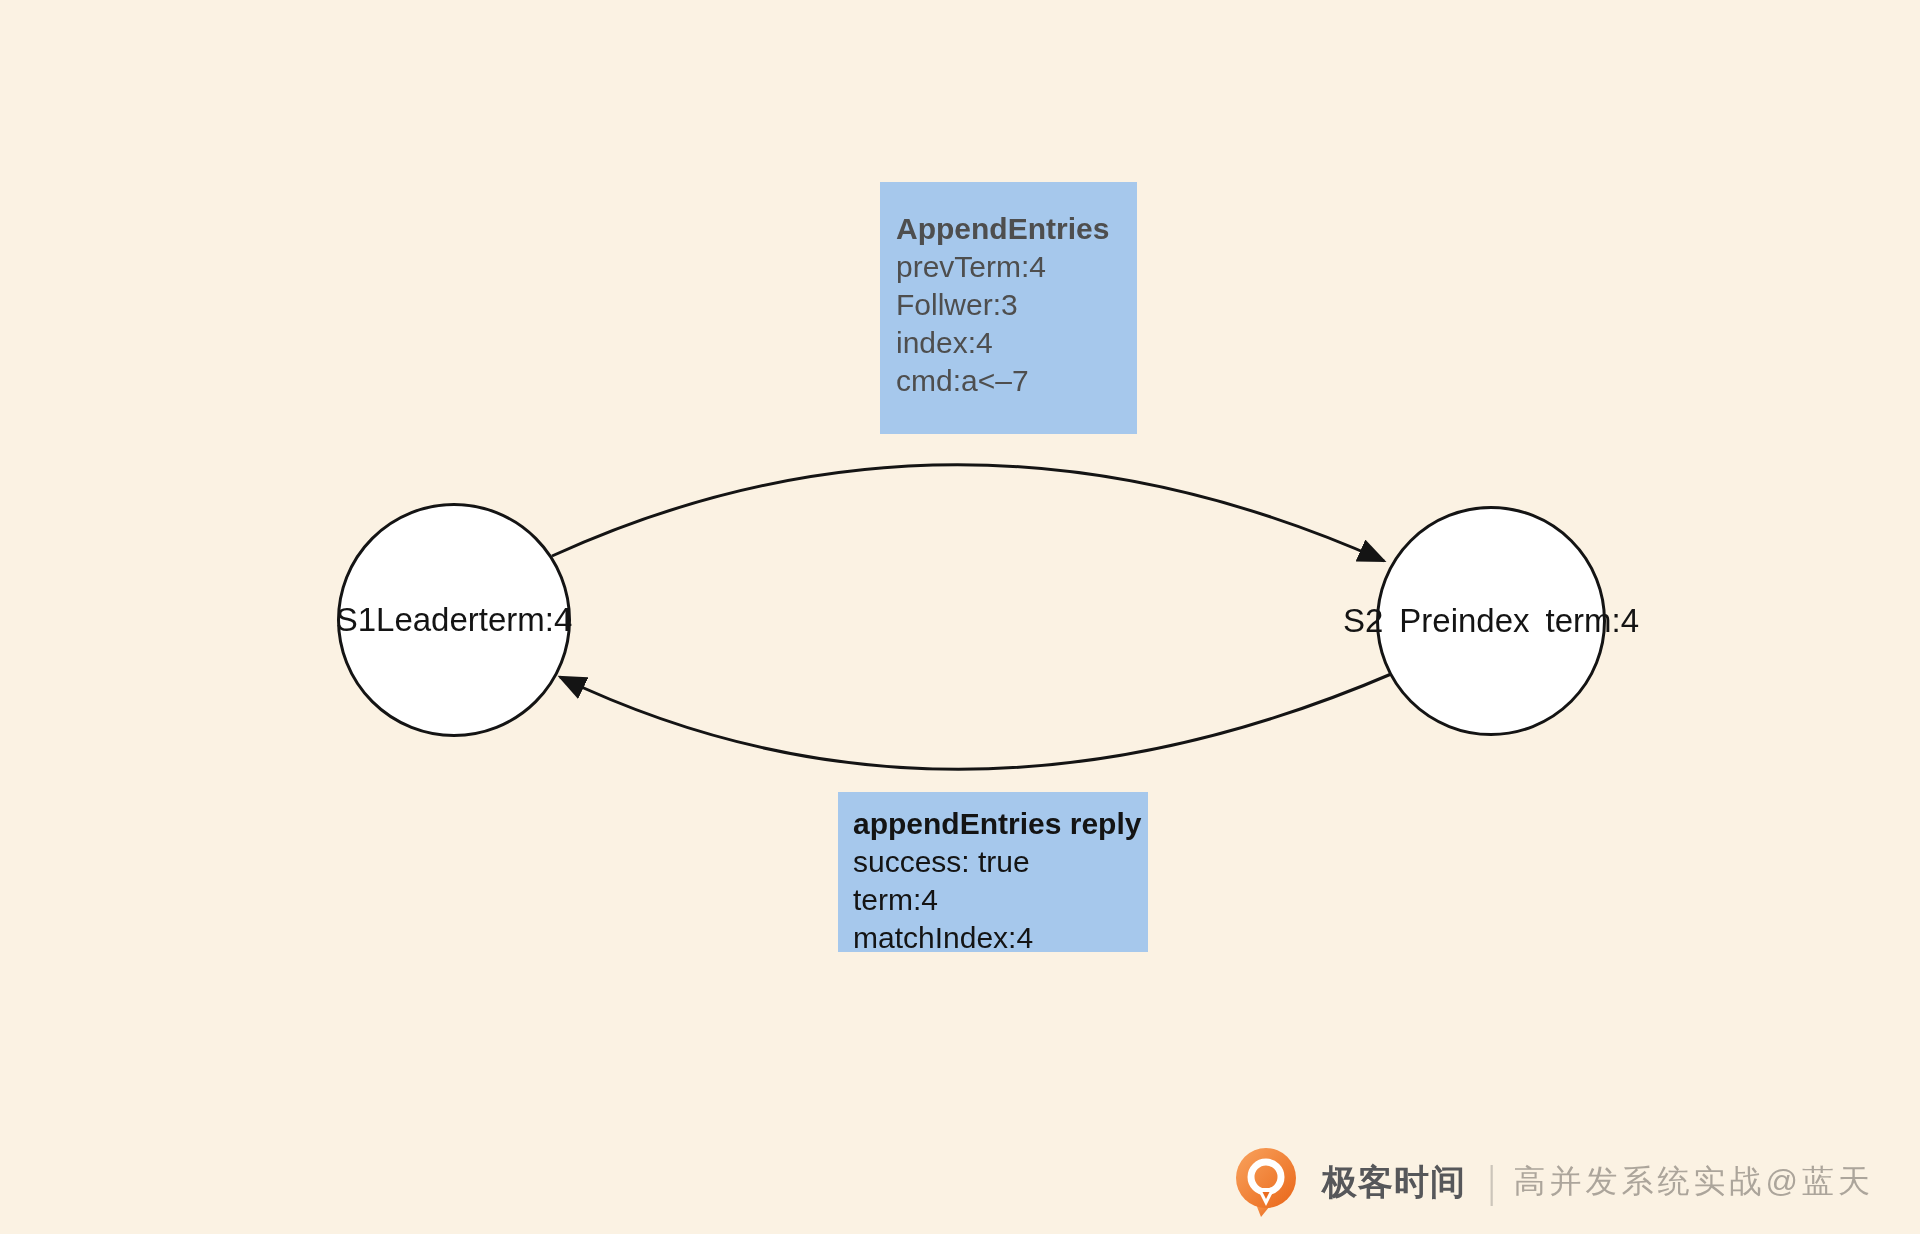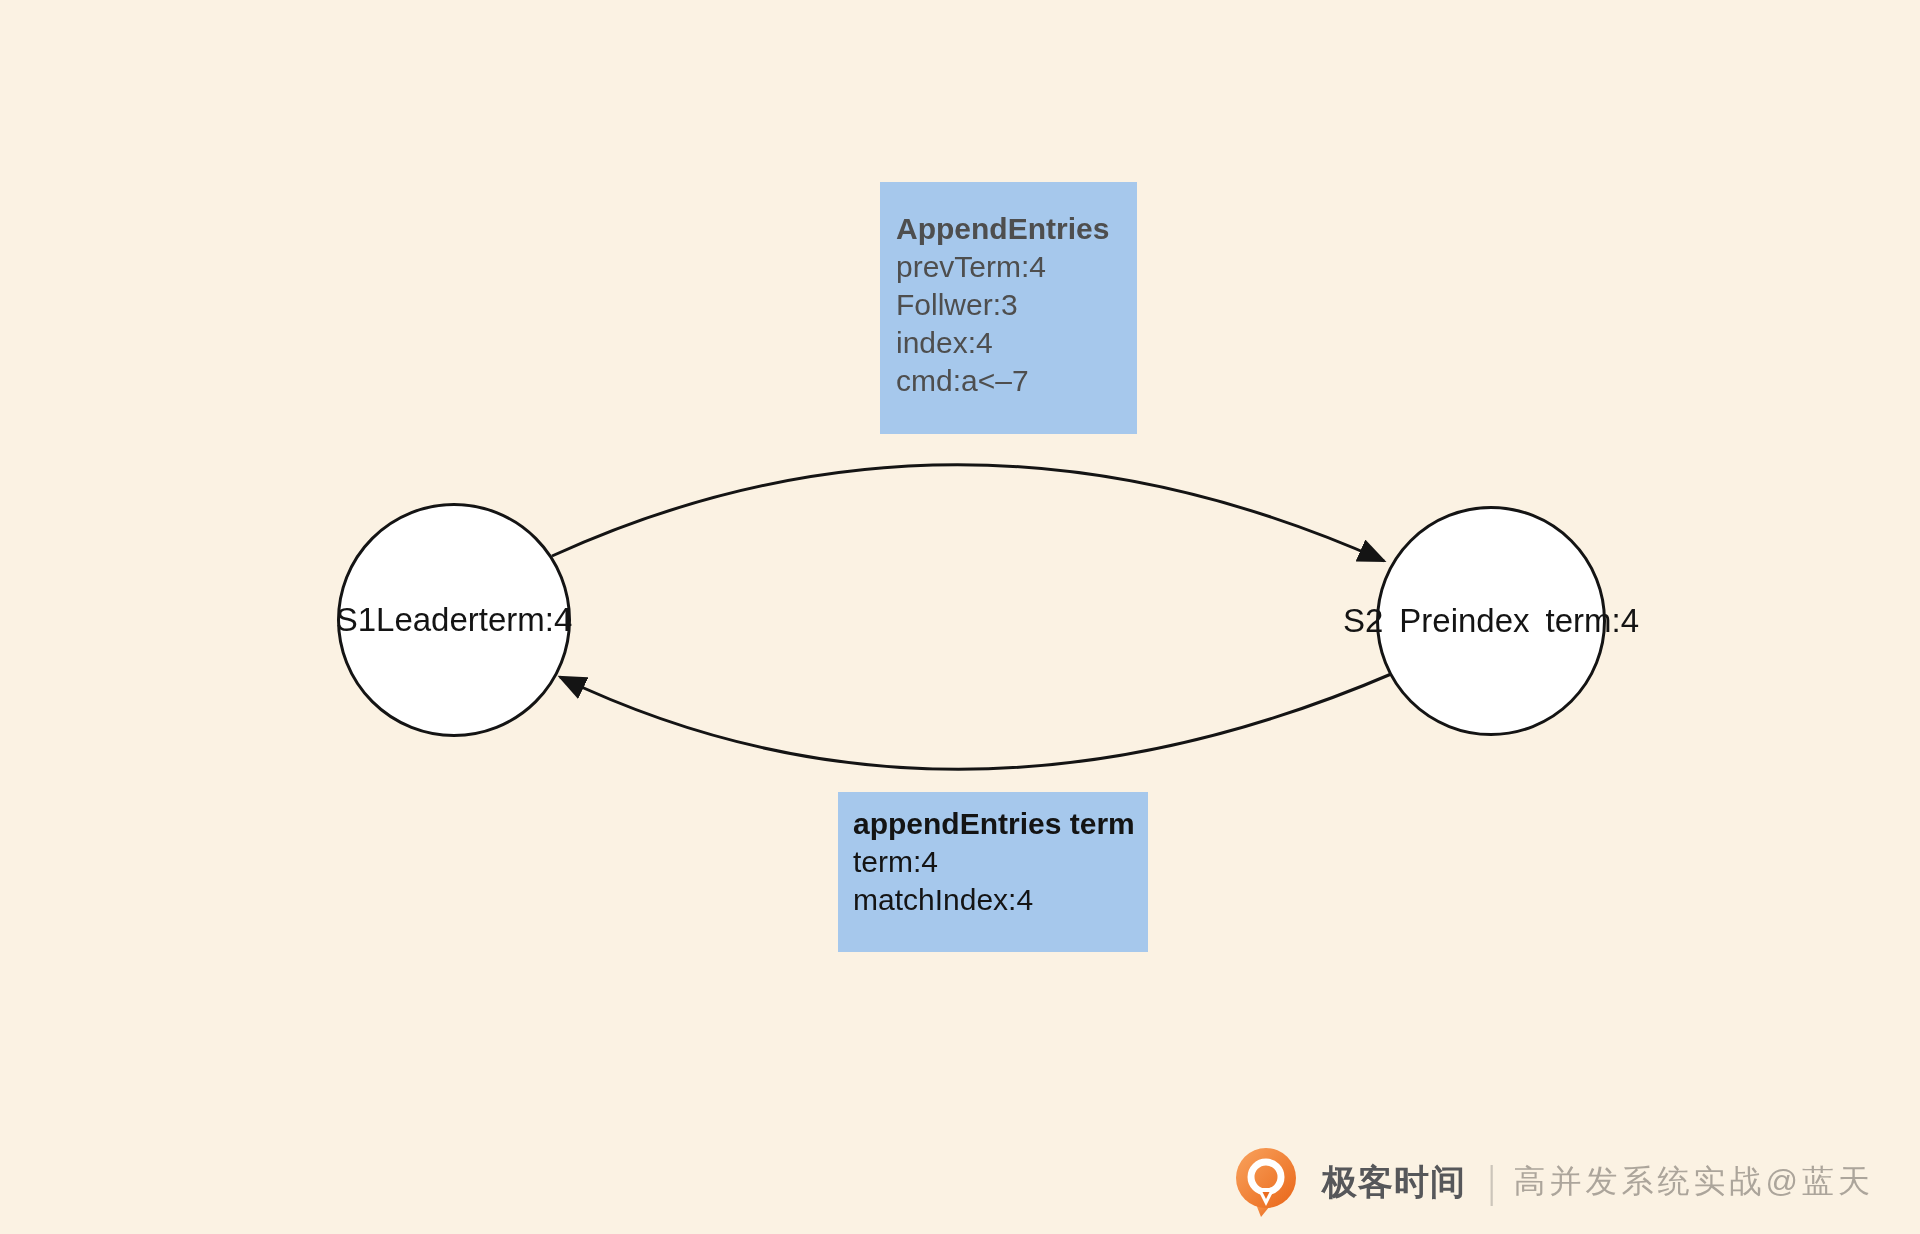--- a/index.html
+++ b/index.html
@@ -61,21 +61,22 @@
 
   <div class="msg-box" id="box-request">
     <div class="msg-title">AppendEntries</div>
     <div class="msg-line">prevTerm:4</div>
     <div class="msg-line">Follwer:3</div>
     <div class="msg-line">index:4</div>
     <div class="msg-line">cmd:a&lt;–7</div>
   </div>
 
   <div class="msg-box" id="box-reply">
-    <div class="msg-title">appendEntries term</div>
+    <div class="msg-title">appendEntries reply</div>
+    <div class="msg-line">success: true</div>
     <div class="msg-line">term:4</div>
     <div class="msg-line">matchIndex:4</div>
   </div>
 
   <div class="watermark">
     <svg class="logo" viewBox="0 0 67 71">
       <defs>
         <linearGradient id="logoGrad" x1="0%" y1="0%" x2="100%" y2="100%">
           <stop offset="0%" stop-color="#F9A35E"></stop>
           <stop offset="100%" stop-color="#E96618"></stop>

